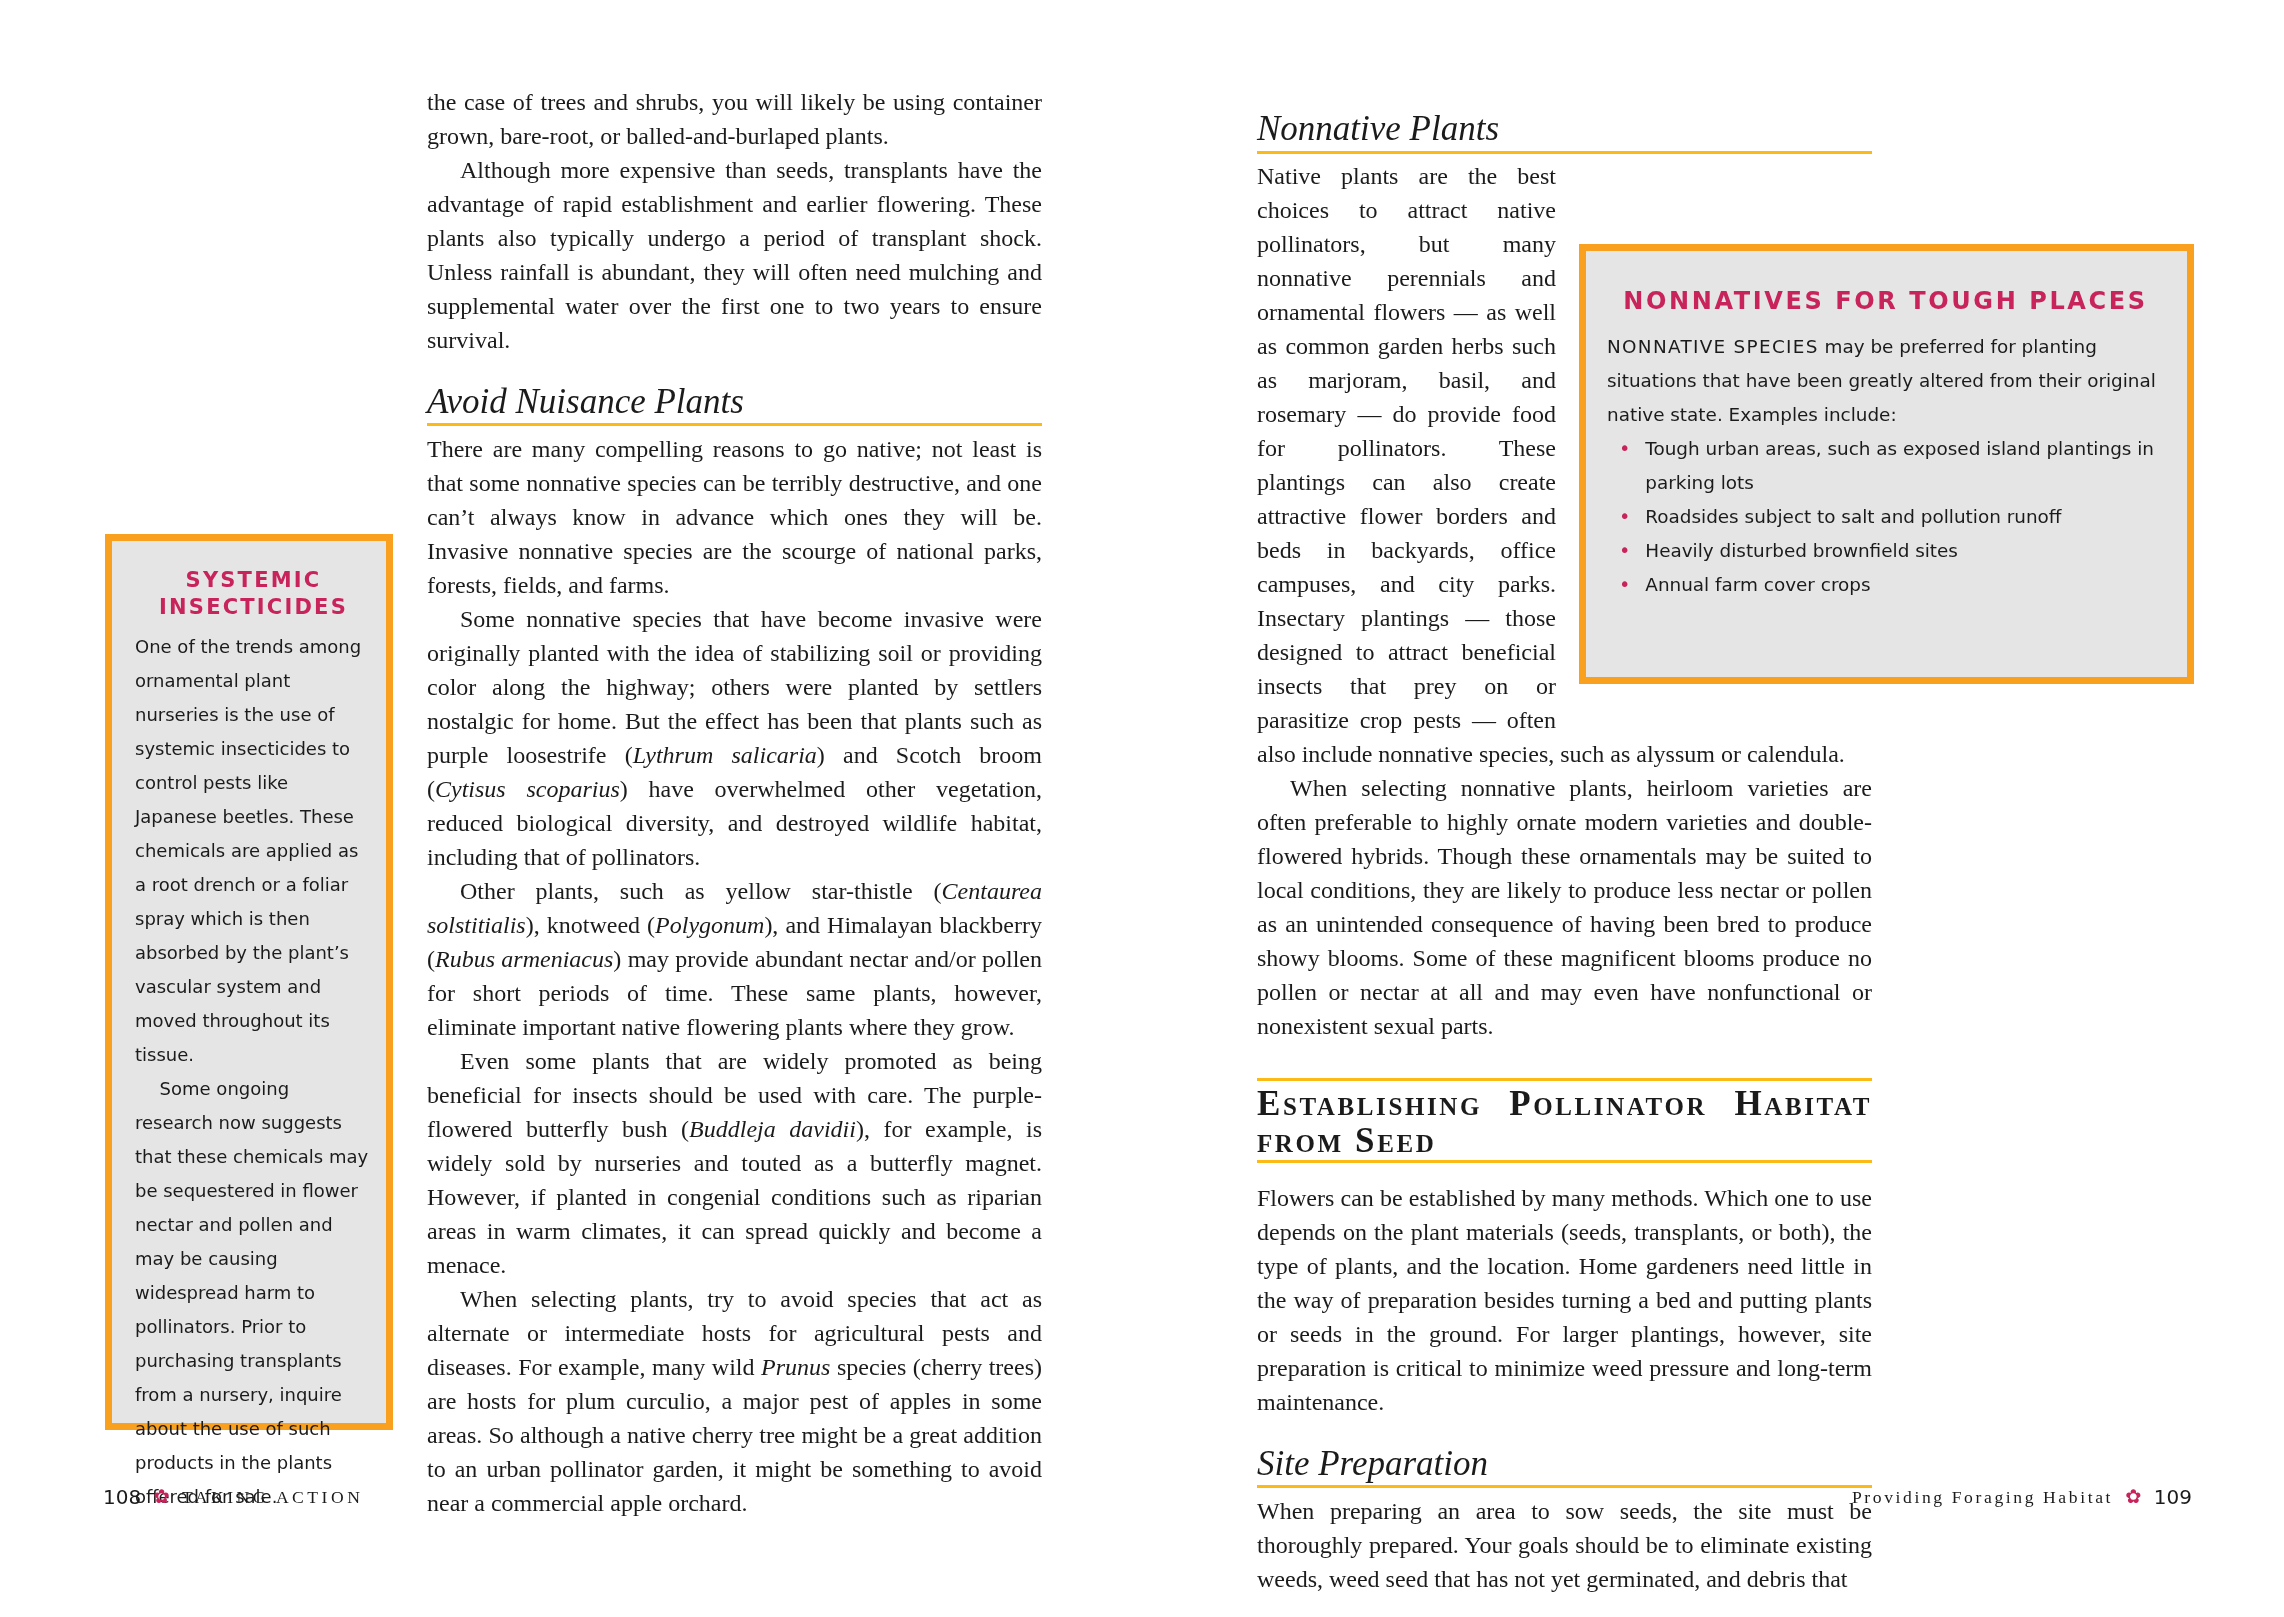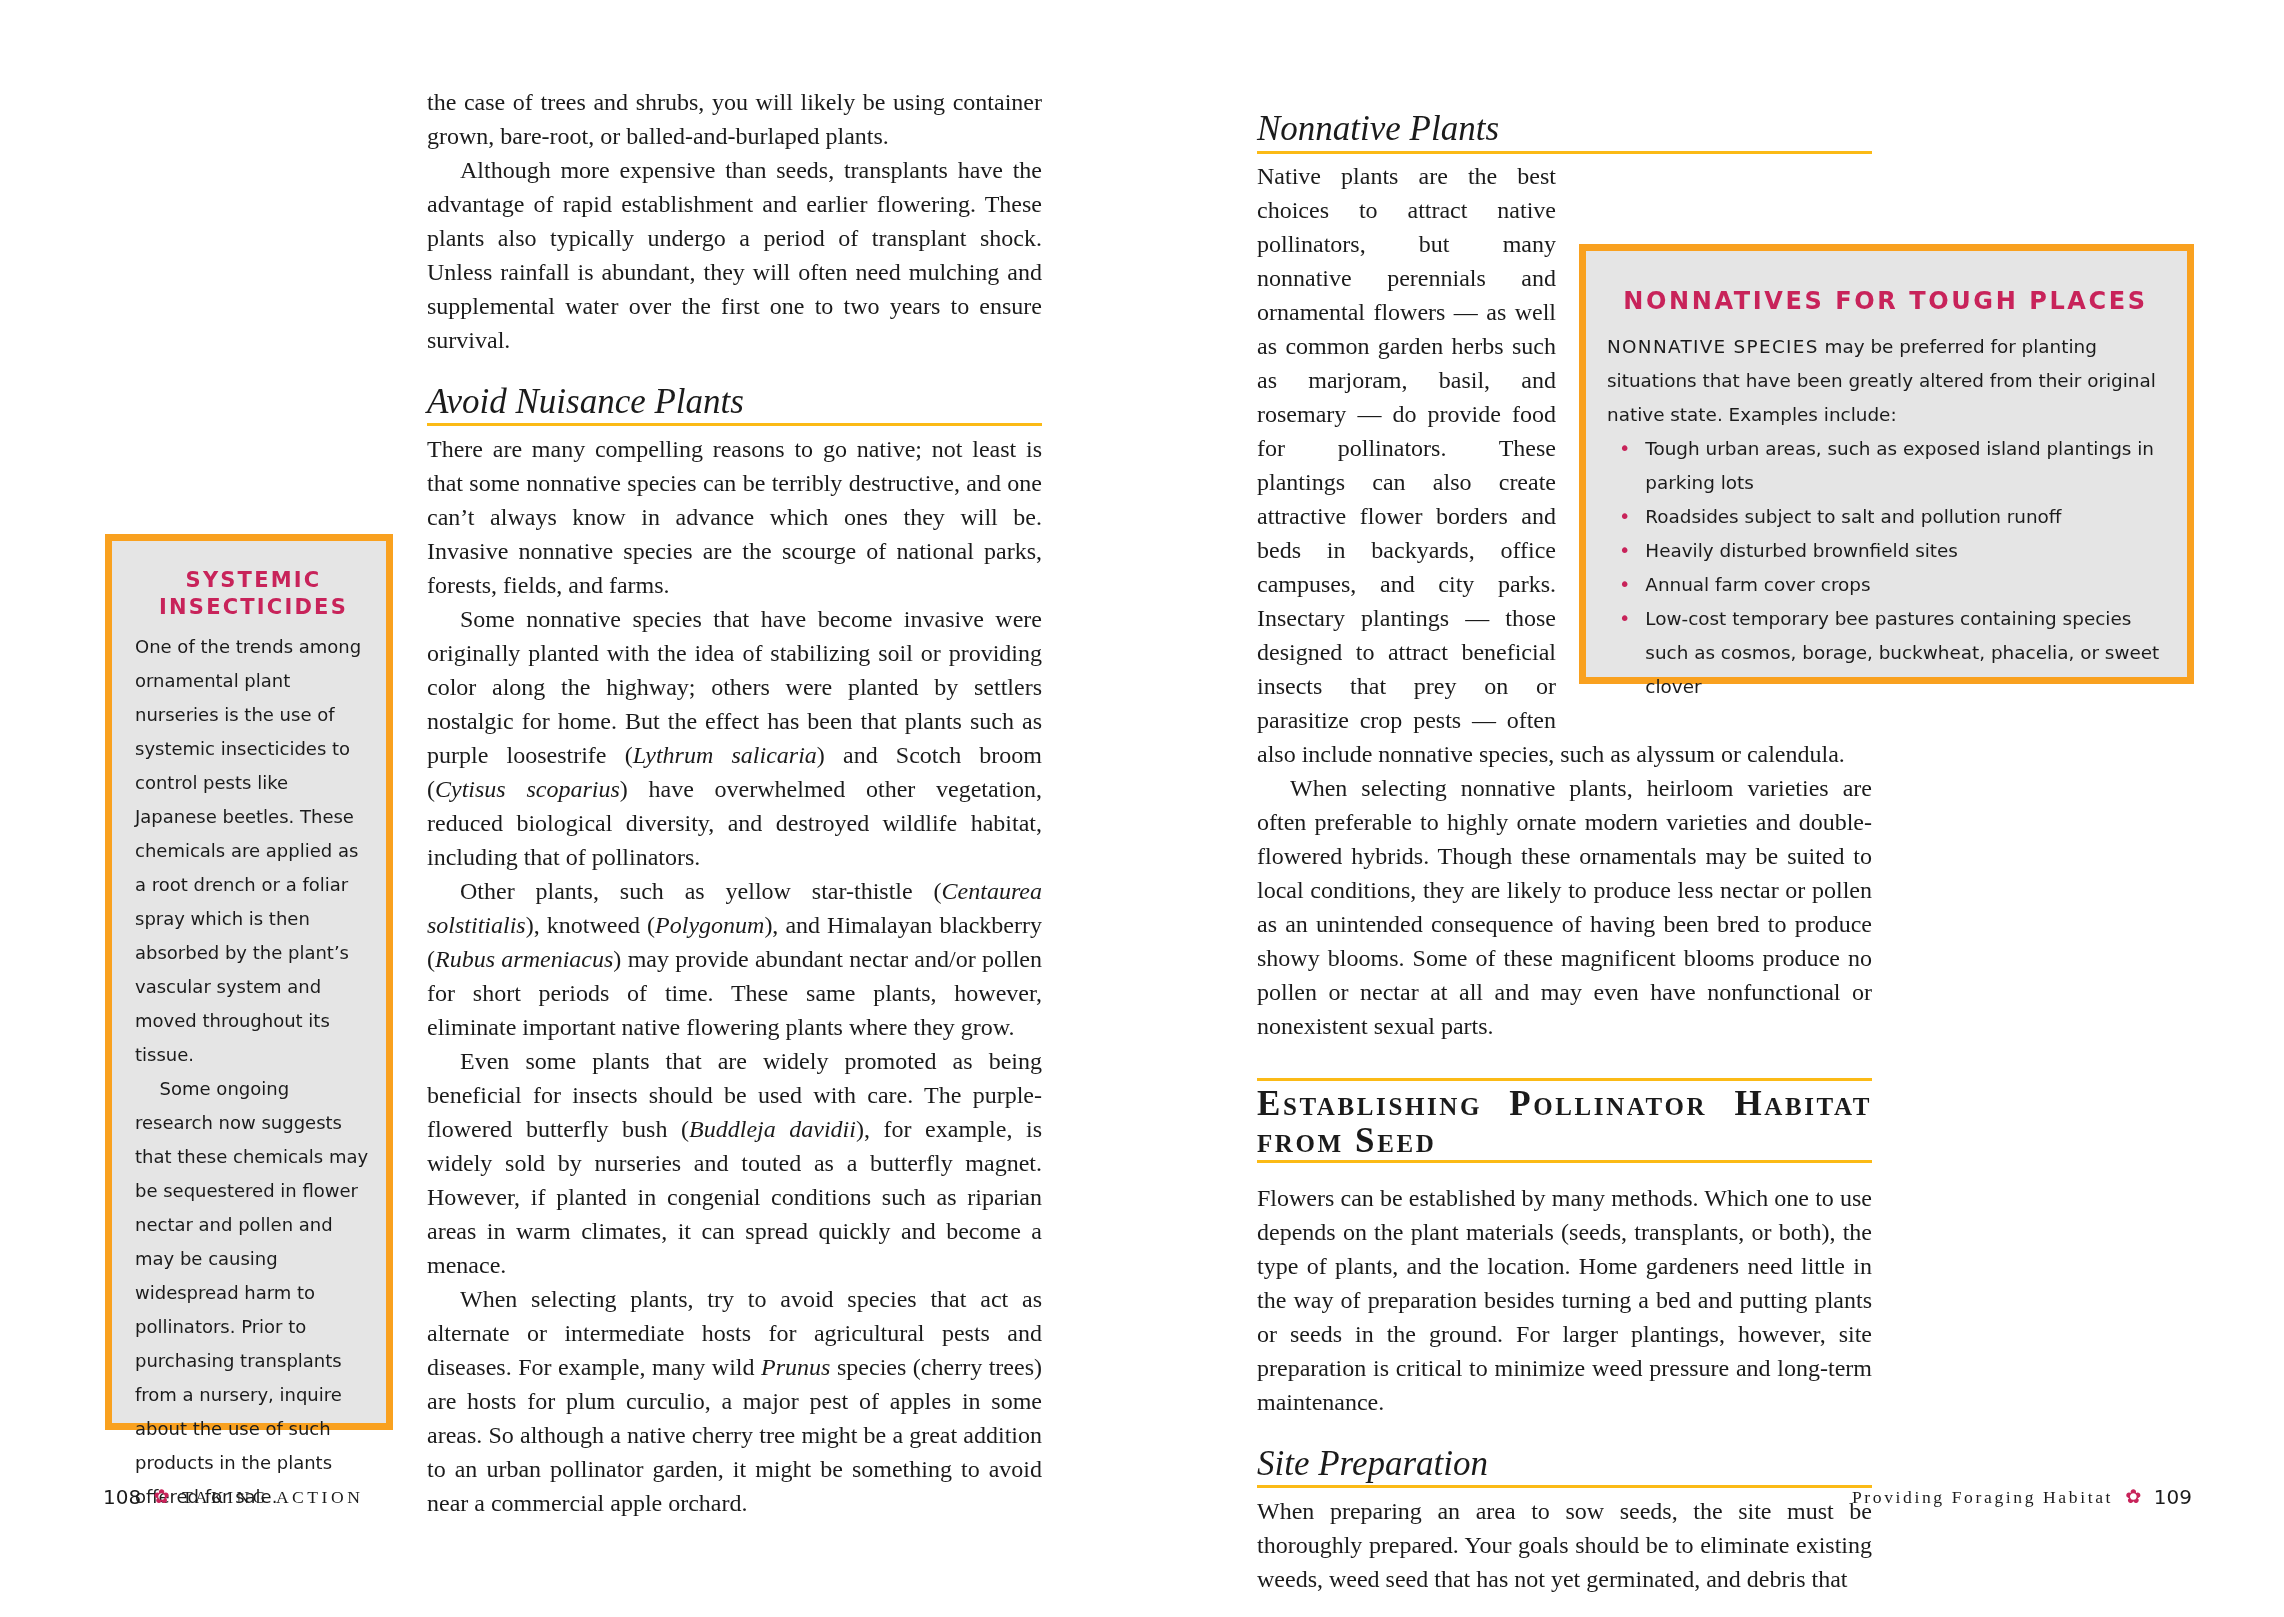--- a/index.html
+++ b/index.html
@@ -76,21 +76,20 @@
 
 <aside id="box-nonnatives" class="box">
   <div class="box-title">NONNATIVES FOR TOUGH PLACES</div>
   <div class="box-body">
     <p><span class="lead-caps">NONNATIVE SPECIES</span><span> may be preferred for planting situations that have been greatly altered from their original native state. Examples include:</span></p>
     <ul>
       <li>Tough urban areas, such as exposed island plantings in parking lots</li>
       <li>Roadsides subject to salt and pollution runoff</li>
       <li>Heavily disturbed brownfield sites</li>
       <li>Annual farm cover crops</li>
-      <li>Low-cost temporary bee pastures containing species such as cosmos, borage, buckwheat, phacelia, or sweet clover</li>
     </ul>
   </div>
 </aside>
 
 <main id="right-col" class="col">
   <h2 class="h-italic" style="margin-top:24px;">Nonnative Plants</h2>
   <div class="float-spacer" style="margin-top:68px;"></div>
   <p class="noindent">Native plants are the best choices to attract native pollinators, but many nonnative perennials and ornamental flowers — as well as common garden herbs such as marjoram, basil, and rosemary — do provide food for pollinators. These plantings can also create attractive flower borders and beds in backyards, office campuses, and city parks. Insectary plantings — those designed to attract beneficial insects that prey on or parasitize crop pests — often also include nonnative species, such as alyssum or calendula.</p>
   <p>When selecting nonnative plants, heirloom varieties are often preferable to highly ornate modern varieties and double-flowered hybrids. Though these ornamentals may be suited to local conditions, they are likely to produce less nectar or pollen as an unintended consequence of having been bred to produce showy blooms. Some of these magnificent blooms produce no pollen or nectar at all and may even have nonfunctional or nonexistent sexual parts.</p>
   <h2 class="h-caps">Establishing Pollinator Habitat from Seed</h2>

